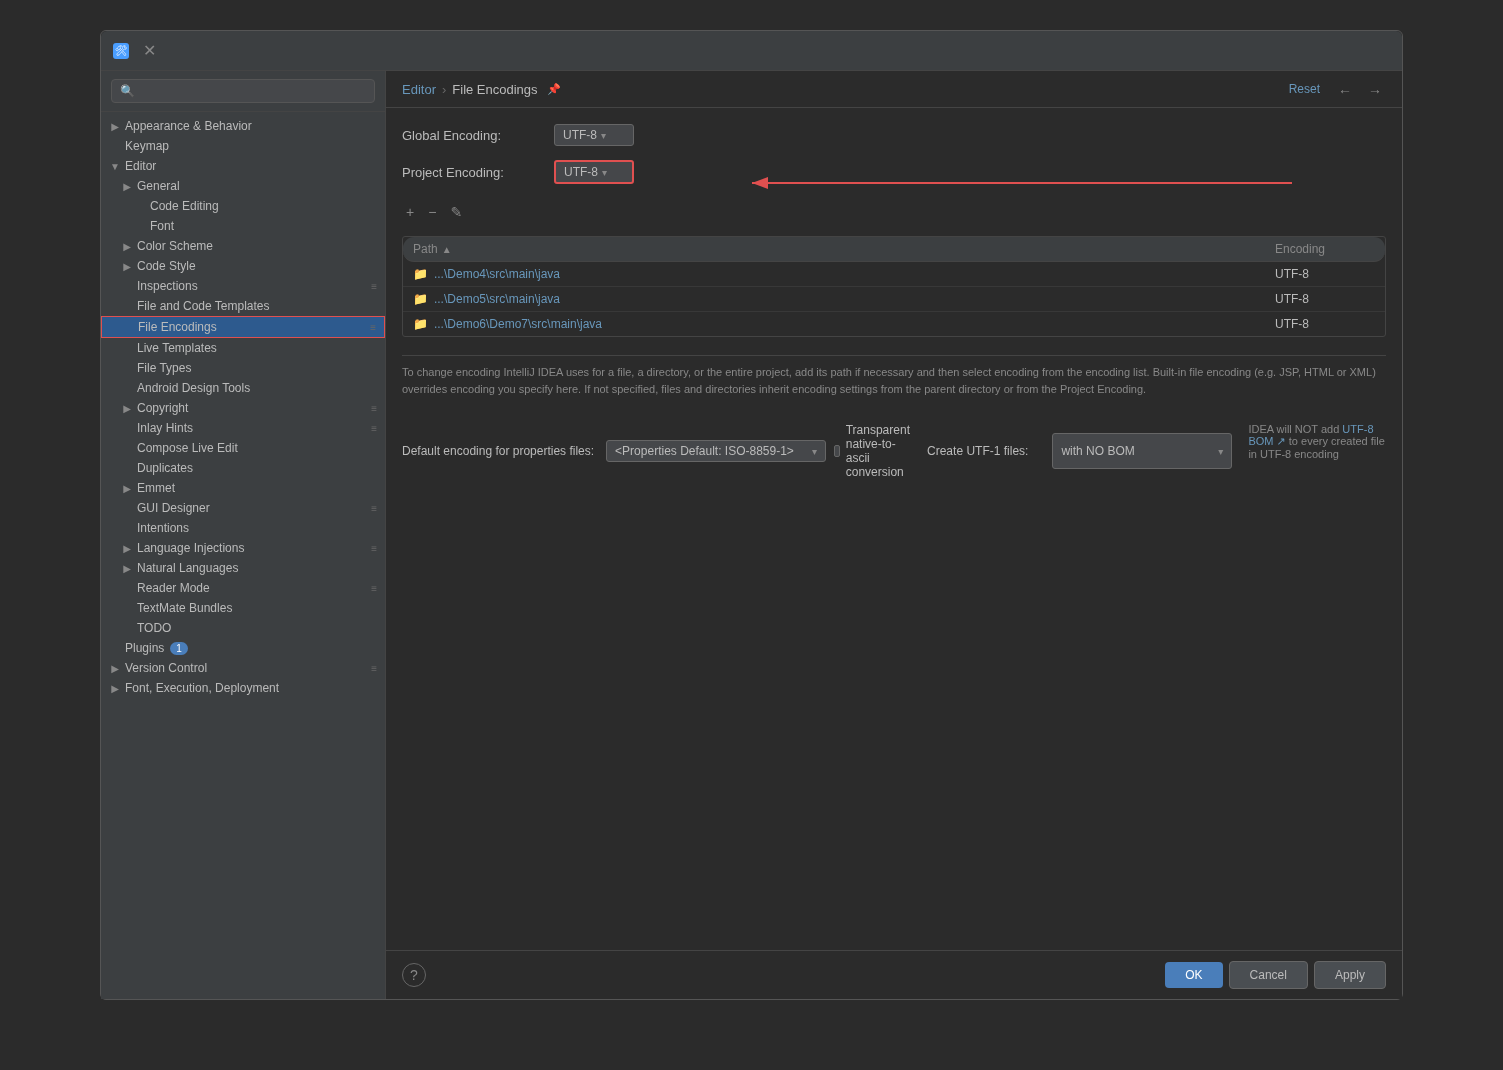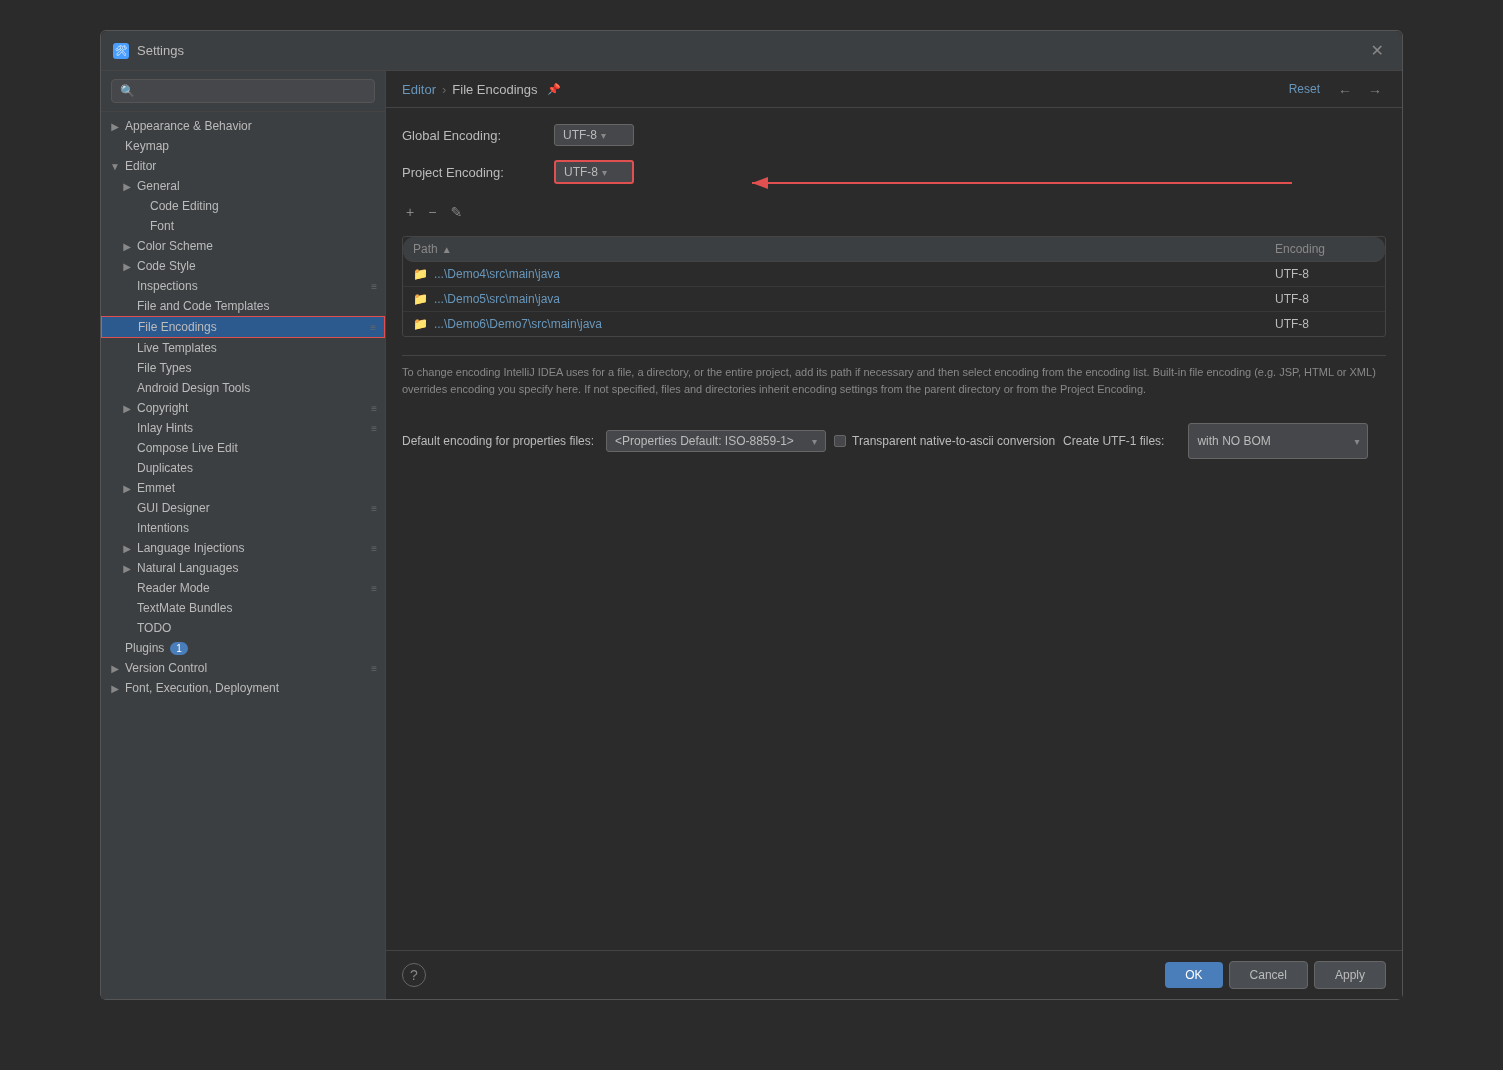--- a/index.html
+++ b/index.html
@@ -85,21 +85,20 @@
     .btn-cancel { background: #4a4e52; color: #bbbbbb; border: 1px solid #666; margin-right: 6px; text-align: right; }
     .btn-apply { background: #4a4e52; color: #bbbbbb; border: 1px solid #666; }
   </style>
 </head>
 <body>
 
 <div class="dialog">
 
   <div class="title-bar">
     <div class="title-bar-icon">🛠</div>
-    <span class="title-bar-text">Settings</span>
     <div class="close-btn">✕</div>
   </div>
 
   <div class="dialog-body">
 
     <div class="sidebar">
       <div class="search-bar">
         <input class="search-input" type="text" placeholder="🔍" style="">
       </div>
       <div class="sidebar-tree" id="sidebar-tree">
@@ -329,20 +328,25 @@
             <div class="checkbox"></div>
             <span class="checkbox-label">Transparent native-to-ascii conversion</span>
           </div>
           <div class="create-row">
             <span class="prop-label">Create UTF-1 files:</span>
             <div class="create-select">
               <span>with NO BOM</span>
               <span class="arrow">▾</span>
             </div>
           </div>
+          <div style="font-size:11px; color:#888; padding-left:8px;">
+            <span>IDEA will NOT add </span>
+            <span style="color:#6897bb; cursor:pointer;">UTF-8 BOM ↗</span>
+            <span> to every created file in UTF-8 encoding</span>
+          </div>
         </div>
       </div>
 
       <div class="dialog-footer">
         <div class="footer-help">?</div>
         <div class="footer-spacer"></div>
         <button class="footer-btn btn-ok">OK</button>
         <button class="footer-btn btn-cancel">Cancel</button>
         <button class="footer-btn btn-apply">Apply</button>
       </div>

